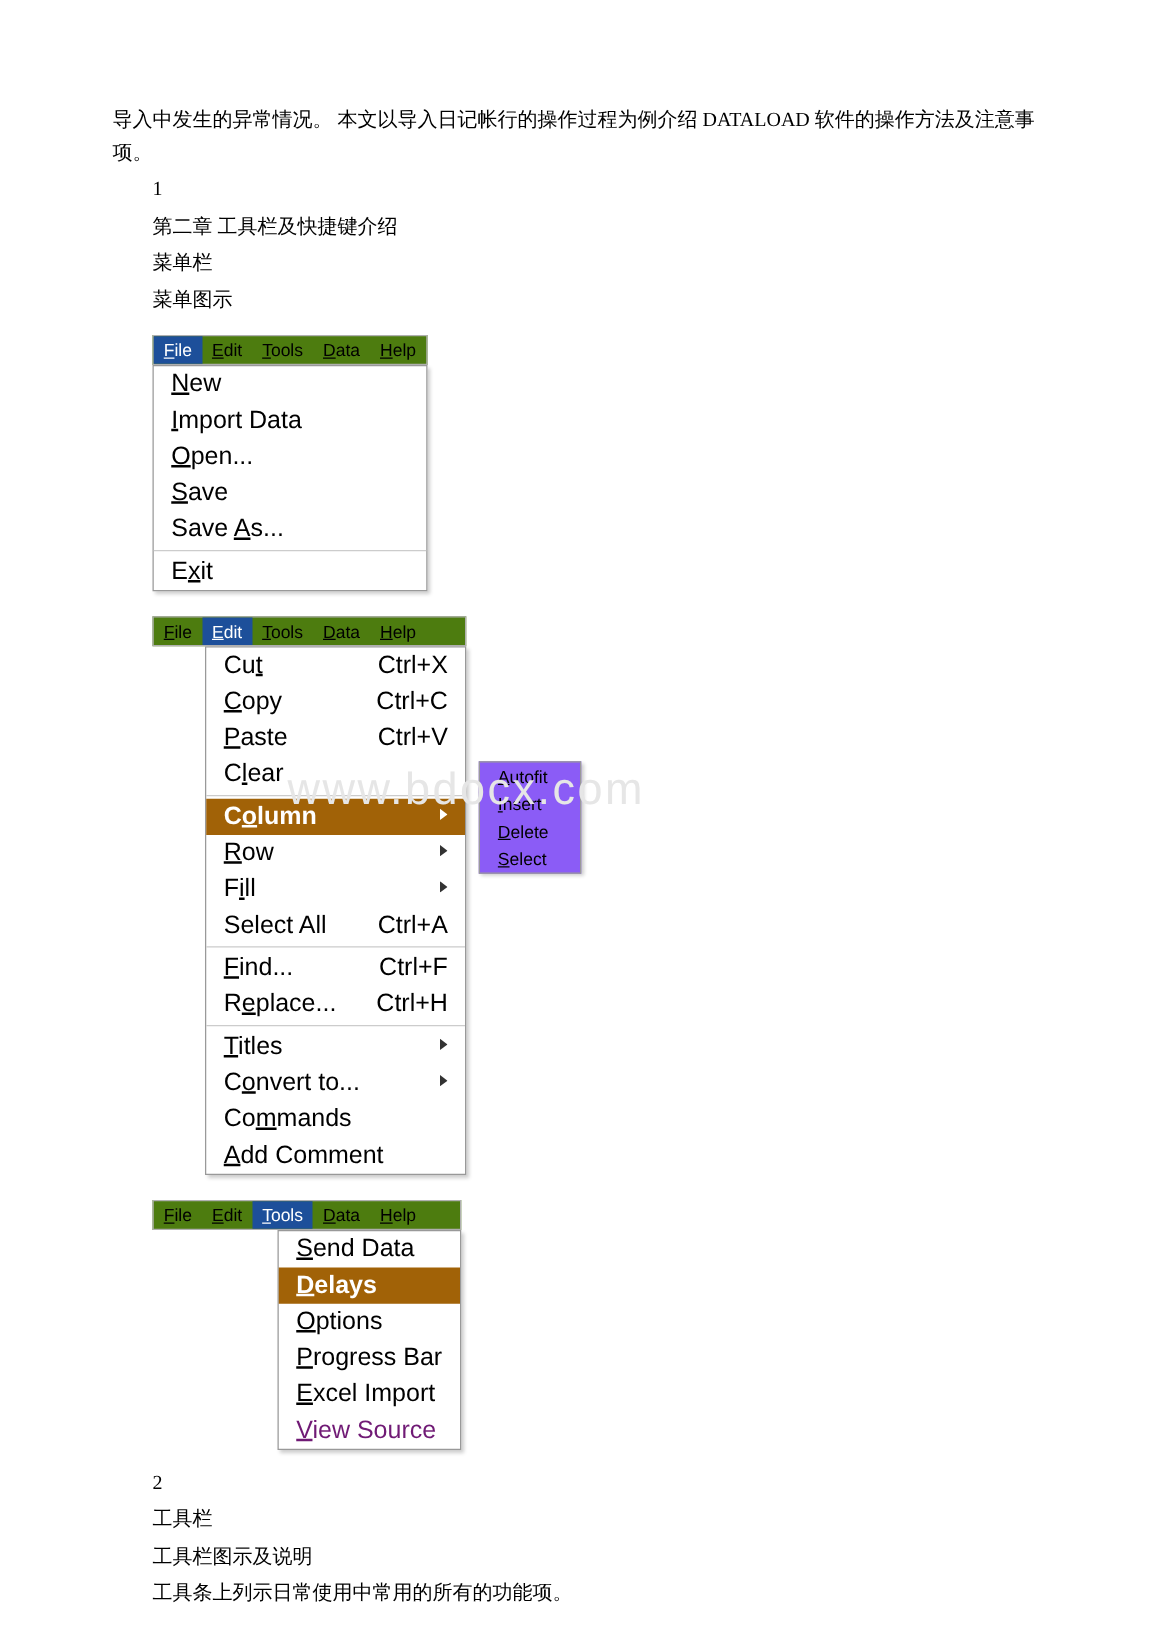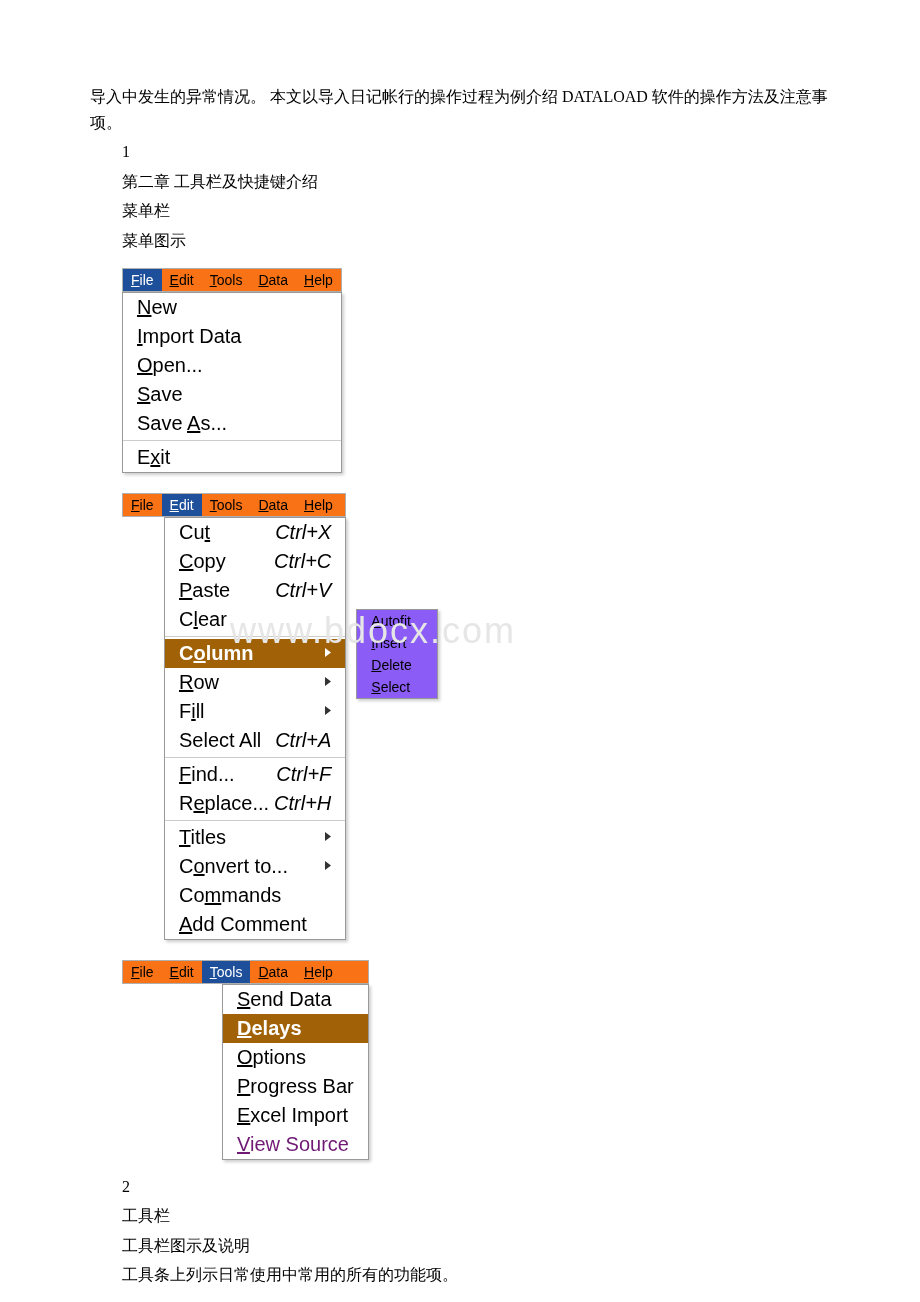--- a/index.html
+++ b/index.html
@@ -19,21 +19,21 @@
   }
   .indented {
     text-indent: 2em;
   }
   .menu-container {
     margin: 10px 0 10px 2em;
     display: inline-block;
   }
   .menubar {
     border: 1px solid #b0b0b0;
-    background: #f97316;
+    background: #4d7c0f;
     display: flex;
     font-family: "SimSun", Tahoma, sans-serif;
     font-size: 14px;
   }
   .menubar .menu-item {
     padding: 3px 8px;
   }
   .menubar .menu-item.active {
     background: #1d4f9a;
     color: #fff;
@@ -62,22 +62,21 @@
   }
   .dropdown .drop-item.disabled {
     color: #701a75;
   }
   .dropdown .sep {
     border-top: 1px solid #ccc;
     margin: 2px 0;
   }
   .dropdown .drop-item .shortcut {
     color: inherit;
-    margin-left: 5px;
-    font-style: italic;
+    margin-left: 32px;
   }
   .dropdown .drop-item .arrow {
     font-size: 10px;
   }
   .dropdown .drop-item.active .arrow svg path {
     fill: #fff;
   }
   .underline {
     text-decoration: underline;
   }

